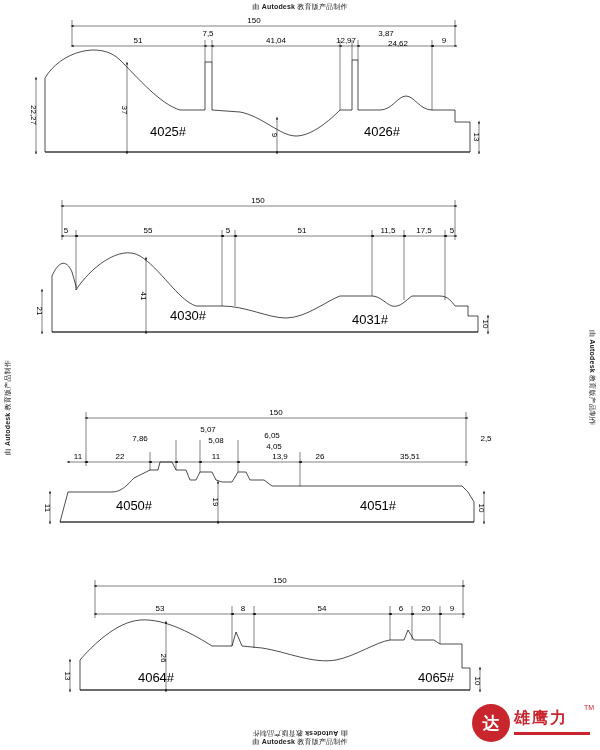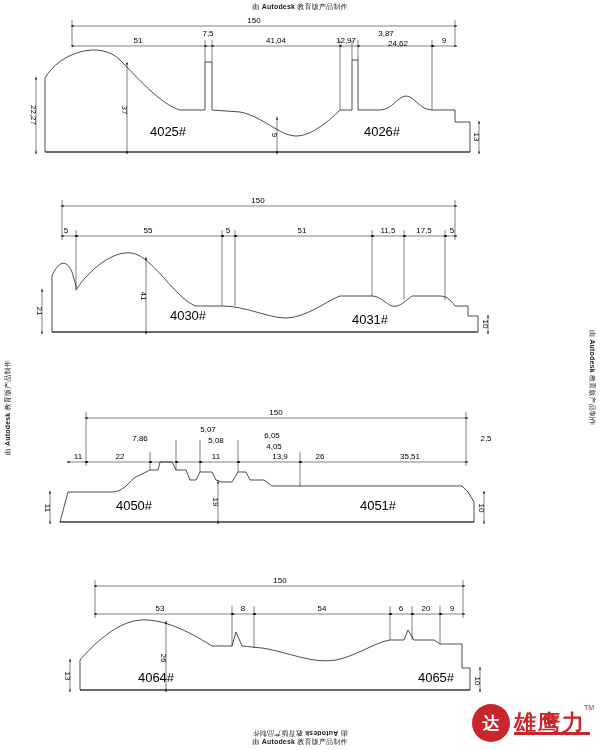--- a/index.html
+++ b/index.html
@@ -40,21 +40,21 @@
   .logo .circ{
     position:absolute;left:0;top:2px;width:38px;height:38px;border-radius:50%;
     background:#c9252c;
   }
   .logo .circ span{
     position:absolute;left:50%;top:50%;transform:translate(-50%,-50%);
     color:#fff;font-size:17px;font-weight:bold;font-family:"DejaVu Sans",sans-serif;
   }
   .logo .cn{
     position:absolute;left:42px;top:6px;
-    font-size:22px;font-weight:bold;color:#c9252c;letter-spacing:2px;
+    font-size:16px;font-weight:bold;color:#c9252c;letter-spacing:2px;
     font-family:Liberation Sans, sans-serif;
   }
   .logo .tm{
     position:absolute;right:-2px;top:2px;font-size:7px;color:#c9252c;
   }
   .logo .bar{
     position:absolute;left:42px;top:30px;width:76px;height:3px;background:#c9252c;
   }
 </style>
 </head>

